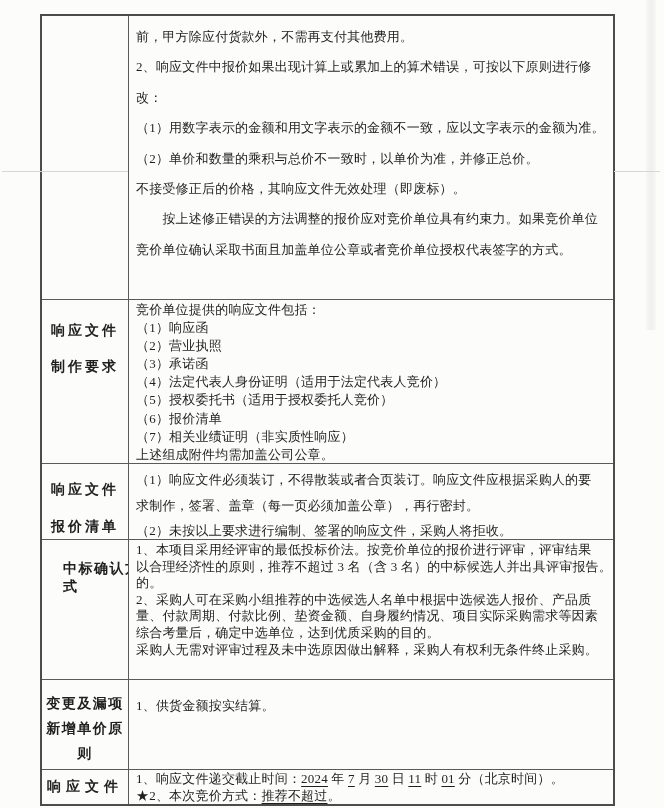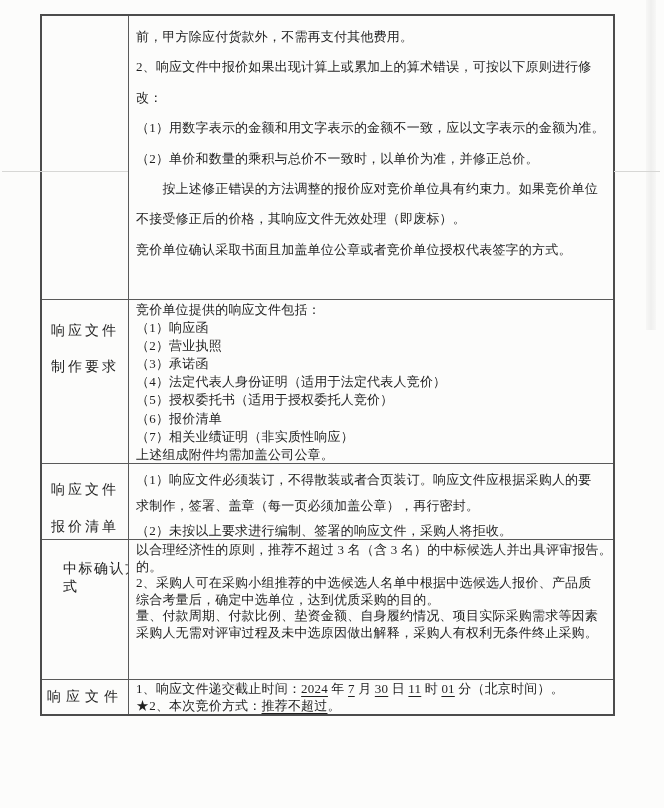--- a/index.html
+++ b/index.html
@@ -36,20 +36,21 @@
   .row:first-child { border-top: none; }
   .cell { overflow: hidden; }
   .label {
     width: 87px;
     flex: 0 0 87px;
     border-right: 1.5px solid var(--border-inner, #5a5a5a);
     text-align: center;
     font-size: 14px;
     letter-spacing: 3px;
     color: var(--text, #1f1f1f);
+    font-weight: bold;
   }
   .content {
     flex: 1 1 auto;
     padding-left: 7px;
     padding-right: 2px;
     font-size: 13px;
     letter-spacing: 0.2px;
     color: var(--text, #1f1f1f);
   }
   .line { white-space: nowrap; }
@@ -96,22 +97,22 @@
   <div class="doc-table">
 
     <div class="row r1">
       <div class="cell label"></div>
       <div class="cell content">
           <div class="line">前，甲方除应付货款外，不需再支付其他费用。</div>
           <div class="line">2、响应文件中报价如果出现计算上或累加上的算术错误，可按以下原则进行修</div>
           <div class="line">改：</div>
           <div class="line">（1）用数字表示的金额和用文字表示的金额不一致，应以文字表示的金额为准。</div>
           <div class="line">（2）单价和数量的乘积与总价不一致时，以单价为准，并修正总价。</div>
+          <div class="line">不接受修正后的价格，其响应文件无效处理（即废标）。</div>
           <div class="line">　　按上述修正错误的方法调整的报价应对竞价单位具有约束力。如果竞价单位</div>
-          <div class="line">不接受修正后的价格，其响应文件无效处理（即废标）。</div>
           <div class="line">竞价单位确认采取书面且加盖单位公章或者竞价单位授权代表签字的方式。</div>
         </div>
     </div>
 
     <div class="row r2">
       <div class="cell label">
           <div class="line">响应文件</div>
           <div class="line">制作要求</div>
         </div>
       <div class="cell content">
@@ -138,29 +139,40 @@
           <div class="line">（2）未按以上要求进行编制、签署的响应文件，采购人将拒收。</div>
         </div>
     </div>
 
     <div class="row r4">
       <div class="cell label">
           <div class="line">中标确认方</div>
           <div class="line">式</div>
         </div>
       <div class="cell content">
+          <div class="line">1、本项目采用经评审的最低投标价法。按竞价单位的报价进行评审，评审结果</div>
           <div class="line">以合理经济性的原则，推荐不超过 3 名（含 3 名）的中标候选人并出具评审报告。</div>
           <div class="line">的。</div>
           <div class="line">2、采购人可在采购小组推荐的中选候选人名单中根据中选候选人报价、产品质</div>
+          <div class="line">量、付款周期、付款比例、垫资金额、自身履约情况、项目实际采购需求等因素</div>
           <div class="line">综合考量后，确定中选单位，达到优质采购的目的。</div>
-          <div class="line">量、付款周期、付款比例、垫资金额、自身履约情况、项目实际采购需求等因素</div>
           <div class="line">采购人无需对评审过程及未中选原因做出解释，采购人有权利无条件终止采购。</div>
         </div>
     </div>
 
+    <div class="row r5">
+      <div class="cell label">
+          <div class="line">变更及漏项</div>
+          <div class="line">新增单价原</div>
+          <div class="line">则</div>
+        </div>
+      <div class="cell content">
+          <div class="line">1、供货金额按实结算。</div>
+        </div>
+    </div>
 
     <div class="row r6">
       <div class="cell label">
           <div class="line">响应文件</div>
         </div>
       <div class="cell content">
           <div class="line"><span>1、响应文件递交截止时间：</span><span class="u">2024</span><span> 年 </span><span class="u">7</span><span> 月 </span><span class="u">30</span><span> 日 </span><span class="u">11</span><span> 时 </span><span class="u">01</span><span> 分（北京时间）。</span></div>
           <div class="line"><span>★2、本次竞价方式：</span><span class="u">推荐不超过</span><span>。</span></div>
         </div>
     </div>

